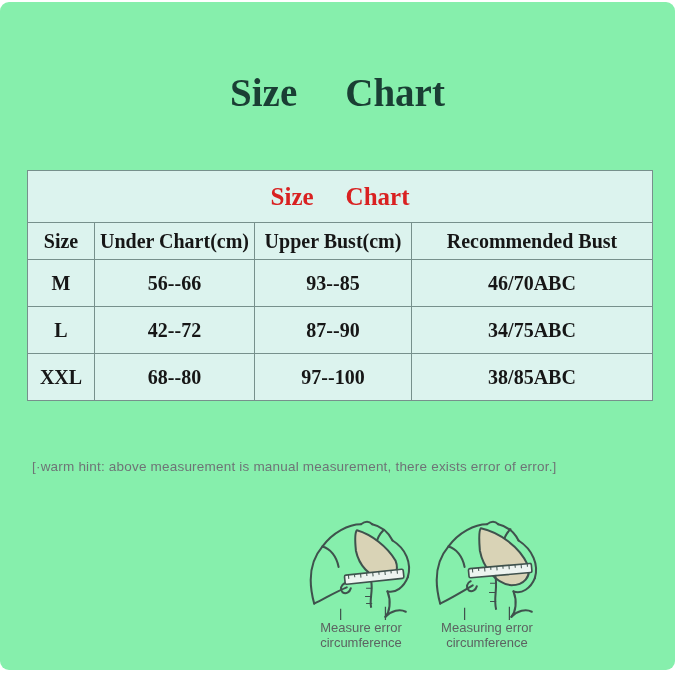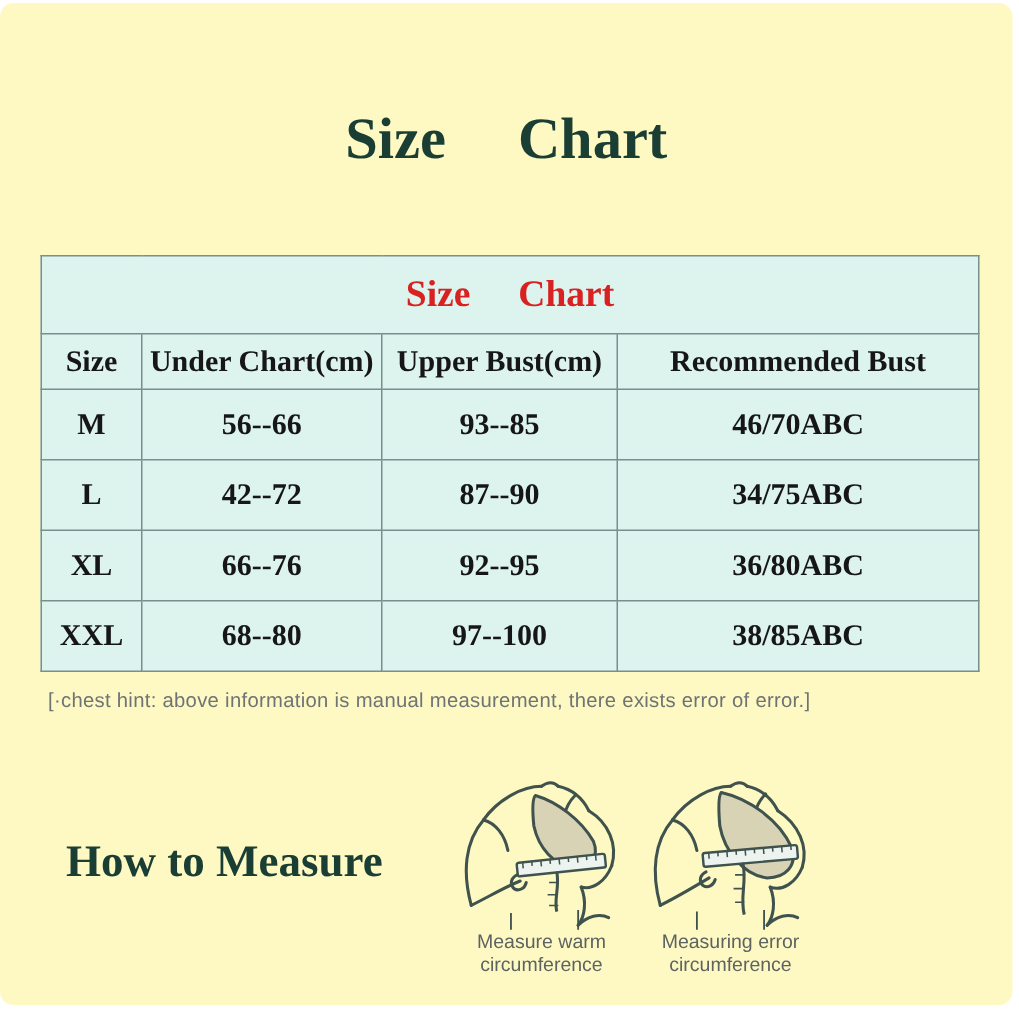--- a/index.html
+++ b/index.html
@@ -1,20 +1,20 @@
 <!DOCTYPE html>
 <html><head>
 <meta charset="utf-8">
 <style>
   html,body{margin:0;padding:0;}
   body{background:#ffffff;width:679px;height:679px;overflow:hidden;}
   .page{position:relative;width:679px;height:679px;background:#ffffff;
         font-family:"Liberation Serif","DejaVu Serif",serif;}
   .panel{position:absolute;left:0;top:2px;right:4px;bottom:9px;
-         background:#fef9c3;border-radius:9px;}
+         background:#86efac;border-radius:9px;}
   
   .main-title{position:absolute;top:68px;left:0;right:0;margin:0;
               text-align:center;font-size:39px;font-weight:bold;color:#1a3e34;}
   .main-title .w2{margin-left:48px;}
   
   .size-table{position:absolute;left:27px;top:168px;width:625px;
               border-collapse:collapse;table-layout:fixed;background:#dcf3ee;}
   .size-table td,.size-table th{border:1px solid #77908c;text-align:center;
               vertical-align:middle;font-weight:bold;color:#161616;padding:0;}
   .caption-row td{height:51px;font-size:25px;color:#d92121;}
@@ -67,37 +67,30 @@
           <td>93--85</td>
           <td>46/70ABC</td>
         </tr>
         <tr class="data-row">
           <td>L</td>
           <td>42--72</td>
           <td>87--90</td>
           <td>34/75ABC</td>
         </tr>
         <tr class="data-row">
-          <td>XL</td>
-          <td>66--76</td>
-          <td>92--95</td>
-          <td>36/80ABC</td>
-        </tr>
-        <tr class="data-row">
           <td>XXL</td>
           <td>68--80</td>
           <td>97--100</td>
           <td>38/85ABC</td>
         </tr>
       </tbody>
     </table>
 
-    <p class="hint">[·chest hint: above information is manual measurement, there exists error of error.]</p>
+    <p class="hint">[·warm hint: above measurement is manual measurement, there exists error of error.]</p>
 
-    <h2 class="htm-title">How to Measure</h2>
 
     <div class="figures">
 
       <figure>
         <svg width="114" height="102" viewBox="0 0 112 100">
           <g stroke="#3f524d" stroke-width="2" fill="none" stroke-linecap="round" stroke-linejoin="round">
             <path d="M10,84 C4,62 6,42 18,28 C28,14 44,6 56,6"></path>
             <path d="M56,6 C60,3 64,3 67,6"></path>
             <path d="M67,6 C76,8 83,14 87,22"></path>
             <path d="M78,12 C74,16 72,20 71,25"></path>
@@ -112,21 +105,21 @@
           </g>
           <g transform="rotate(-6 70 58)">
             <rect x="40" y="53" width="58" height="9" rx="1.5" fill="#edf4f0" stroke="#3f524d" stroke-width="1.6"></rect>
             <path d="M44,53v4 M50,53v3 M56,53v4 M62,53v3 M68,53v4 M74,53v3 M80,53v4 M86,53v3 M92,53v4" stroke="#3f524d" stroke-width="1" fill="none"></path>
           </g>
           <path d="M66,62 C68,72 64,80 66,88" stroke="#3f524d" stroke-width="2" fill="none"></path>
           <path d="M61,69h6 M60,77h6 M61,84h6" stroke="#3f524d" stroke-width="1" fill="none"></path>
           <path d="M36,89 V100 M80,87 V100" stroke="#3f524d" stroke-width="1.2" fill="none"></path>
         </svg>
         <figcaption>
-          <div>Measure warm</div>
+          <div>Measure error</div>
           <div>circumference</div>
         </figcaption>
       </figure>
 
       <figure>
         <svg width="114" height="102" viewBox="0 0 112 100">
           <g stroke="#3f524d" stroke-width="2" fill="none" stroke-linecap="round" stroke-linejoin="round">
             <path d="M10,84 C4,62 6,42 18,28 C28,14 44,6 56,6"></path>
             <path d="M56,6 C60,3 64,3 67,6"></path>
             <path d="M67,6 C76,8 83,14 87,22"></path>

